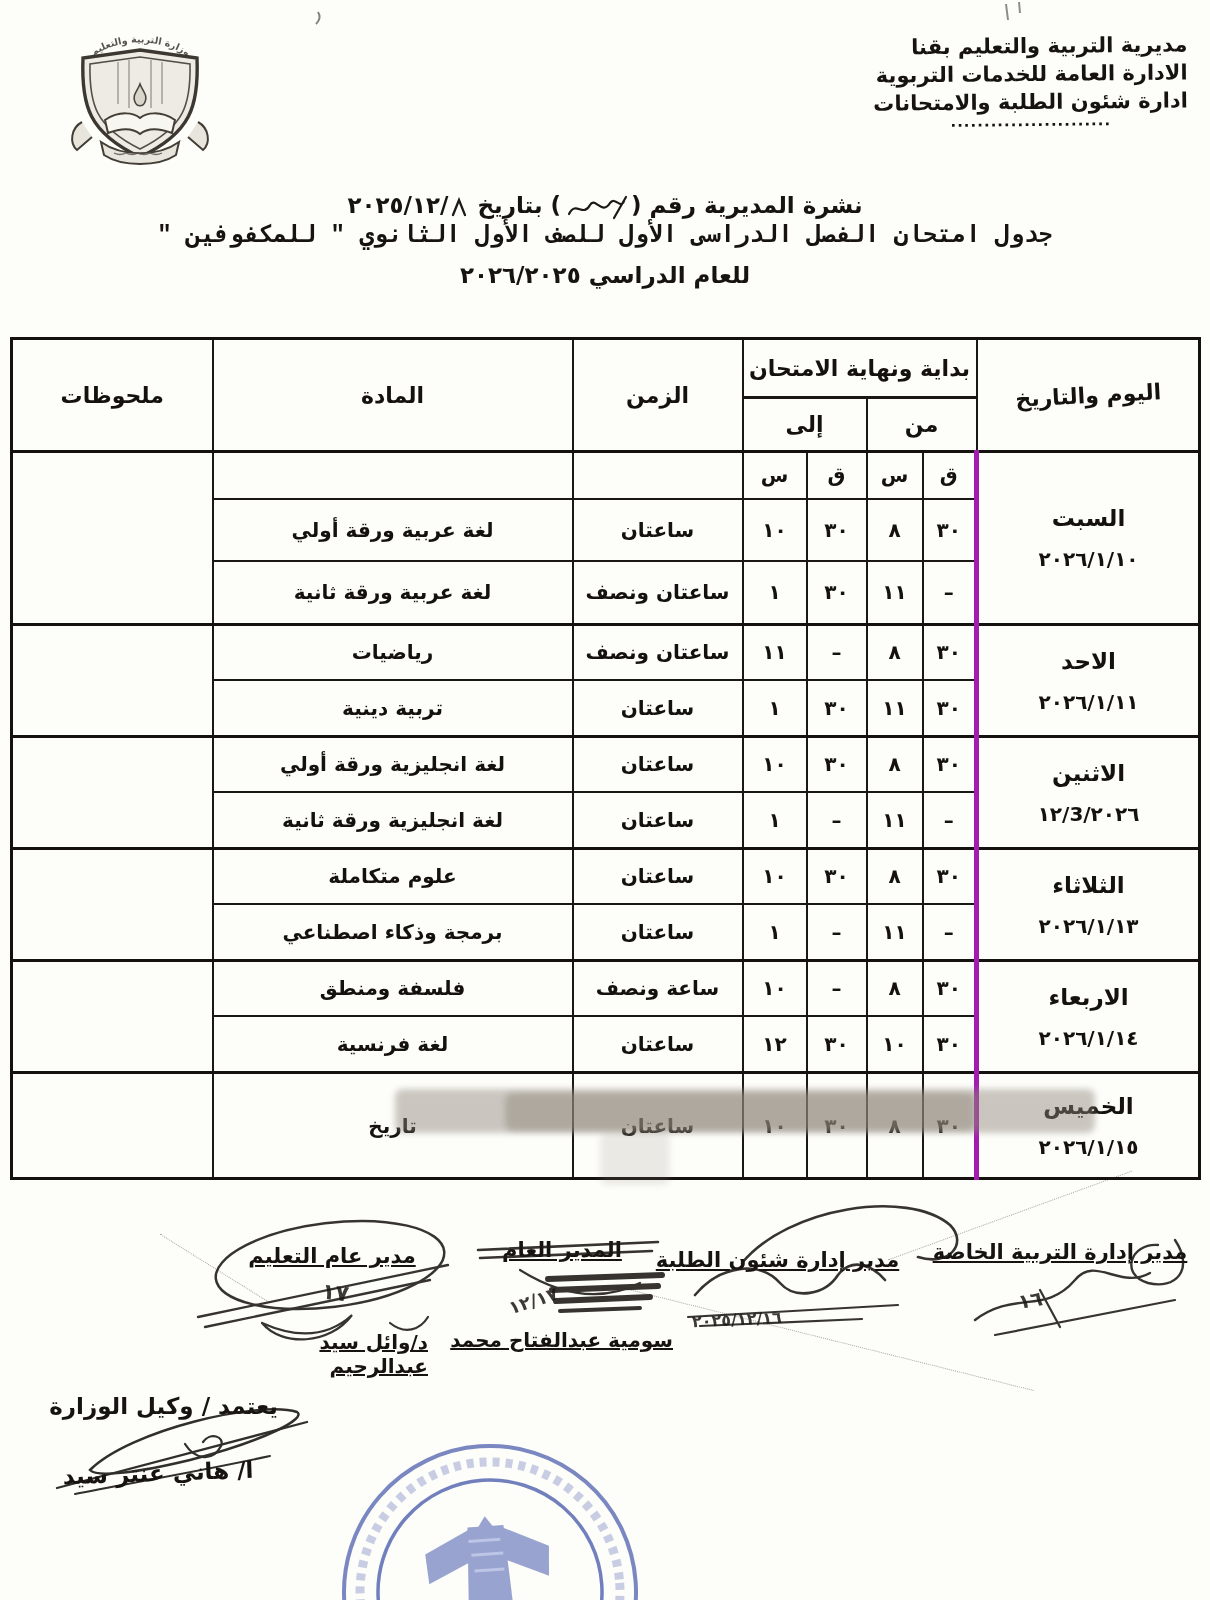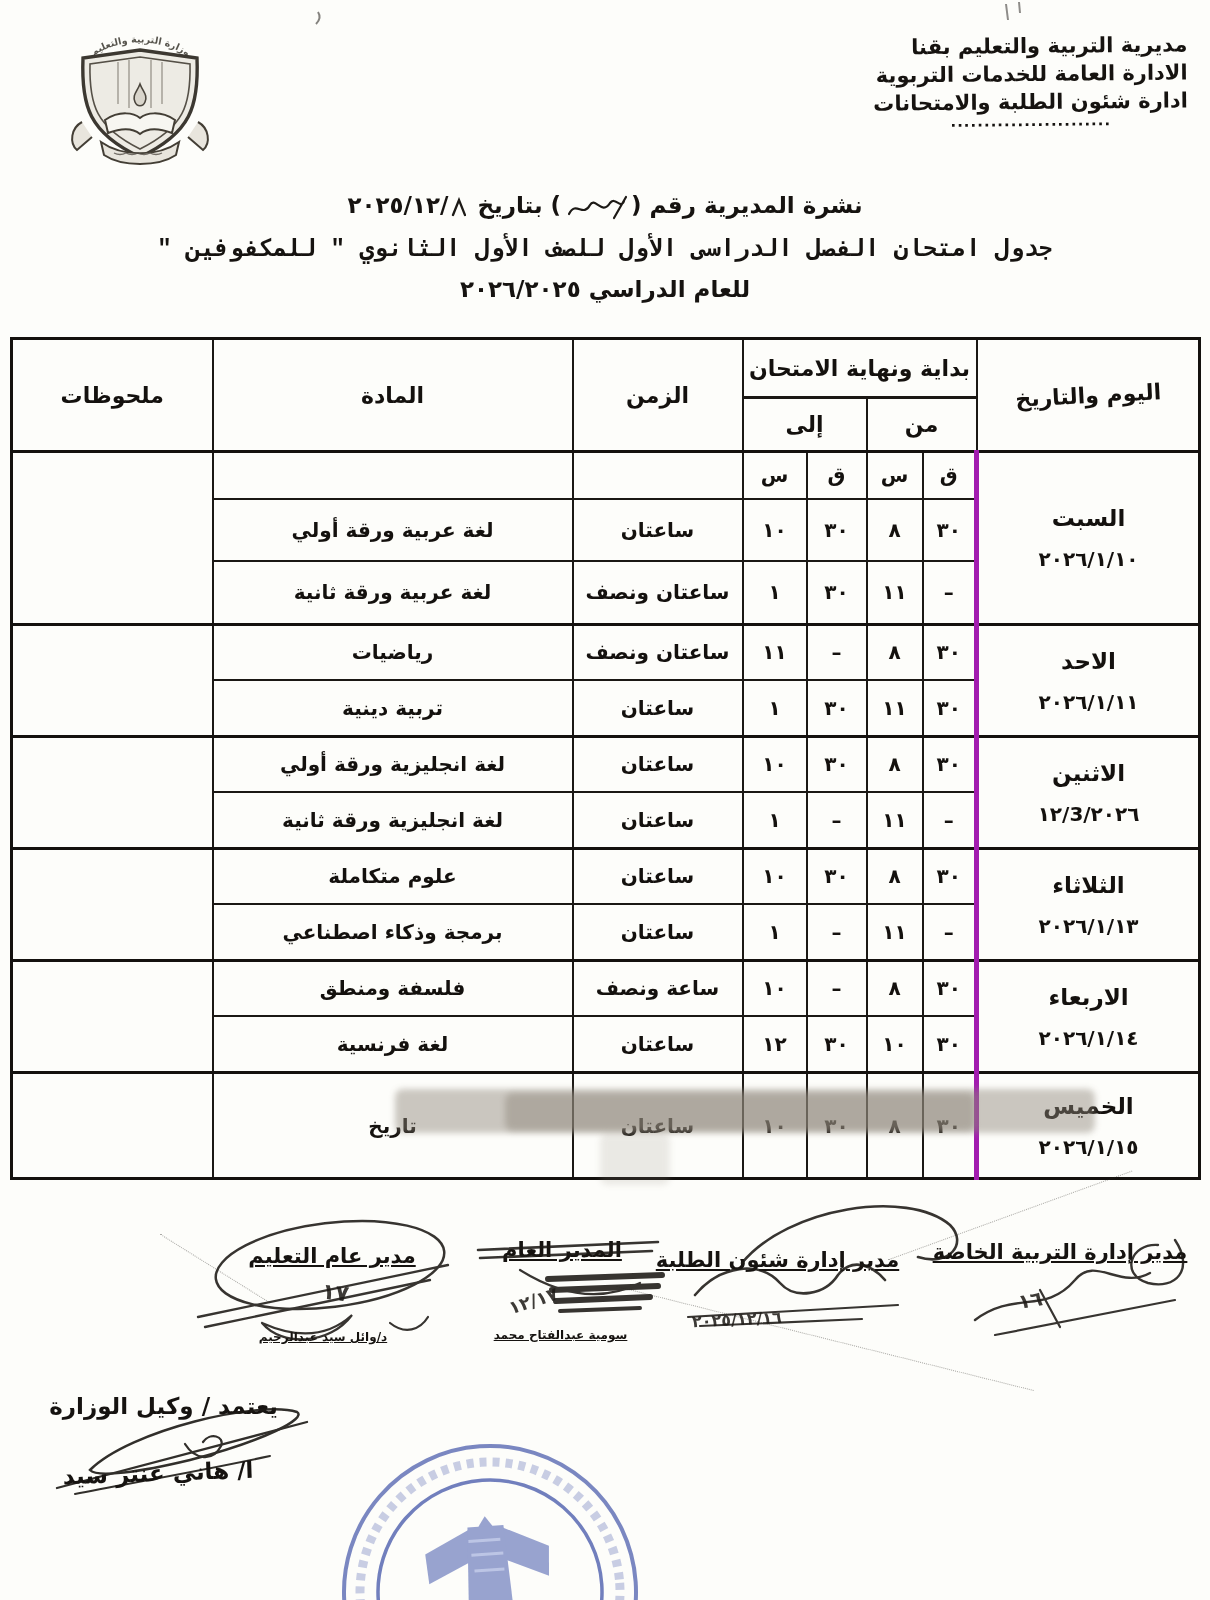--- a/index.html
+++ b/index.html
@@ -9,21 +9,21 @@
   
   .letterhead { position:absolute; top:32px; right:22px; text-align:right; direction:rtl;
     font-weight:bold; font-size:21px; line-height:28px; transform:rotate(-0.6deg); }
   .letterhead .dots { font-size:15px; letter-spacing:1px; line-height:10px; text-align:center; }
 
   
   .emblem { position:absolute; left:60px; top:26px; }
 
   
   .titles { position:absolute; top:192px; left:0; width:100%; text-align:center; direction:rtl; font-weight:bold; }
-  .titles .t1 { font-size:23px; margin-bottom:14px; }
+  .titles .t1 { font-size:23px; }
   .titles .t2 { font-size:24px; margin-bottom:13px;font-family:Liberation Mono, monospace; }
   .titles .t3 { font-size:23px; }
   .scribble-inline { display:inline-block; vertical-align:middle; margin:0 3px; }
   .ltr { direction:ltr; unicode-bidi:isolate; display:inline-block; }
 
   
   .tablewrap { position:absolute; left:10px; top:337px; }
   table { border-collapse:collapse; table-layout:fixed; width:1188px; direction:rtl;
     border:3px solid #14110e; }
   th, td { border:2px solid #1b1814; text-align:center; vertical-align:middle;
@@ -39,21 +39,21 @@
   td.day-cell .dname { margin-bottom:16px; font-size:23px; }
   td.day-cell .ddate { font-size:20px; }
   td.unit { font-size:20px; }
   td.subj { font-size:20px; }
   td.dur { font-size:20px; }
   td.notes { border-right:2px solid #1b1814; }
 
   
   .sig-title, .sig-name { position:absolute; direction:rtl; text-align:center; font-weight:bold;text-decoration:underline; }
   .sig-title { font-size:21px; }
-  .sig-name { font-size:12px; }
+  .sig-name { font-size:20px;text-align:right; }
   .hand { position:absolute; font-weight:bold; color:#23201c; opacity:.88; }
 
   .approval-label { position:absolute; left:46px; top:1378px; width:235px; font-size:23px;
     font-weight:bold; direction:rtl; text-align:center;margin-top:15px; }
   .approval-name { position:absolute; left:48px; top:1460px; width:220px; font-size:23px;
     font-weight:bold; direction:rtl; text-align:center; transform:rotate(-2deg); }
 
   svg.overlay { position:absolute; pointer-events:none; }
 
   

